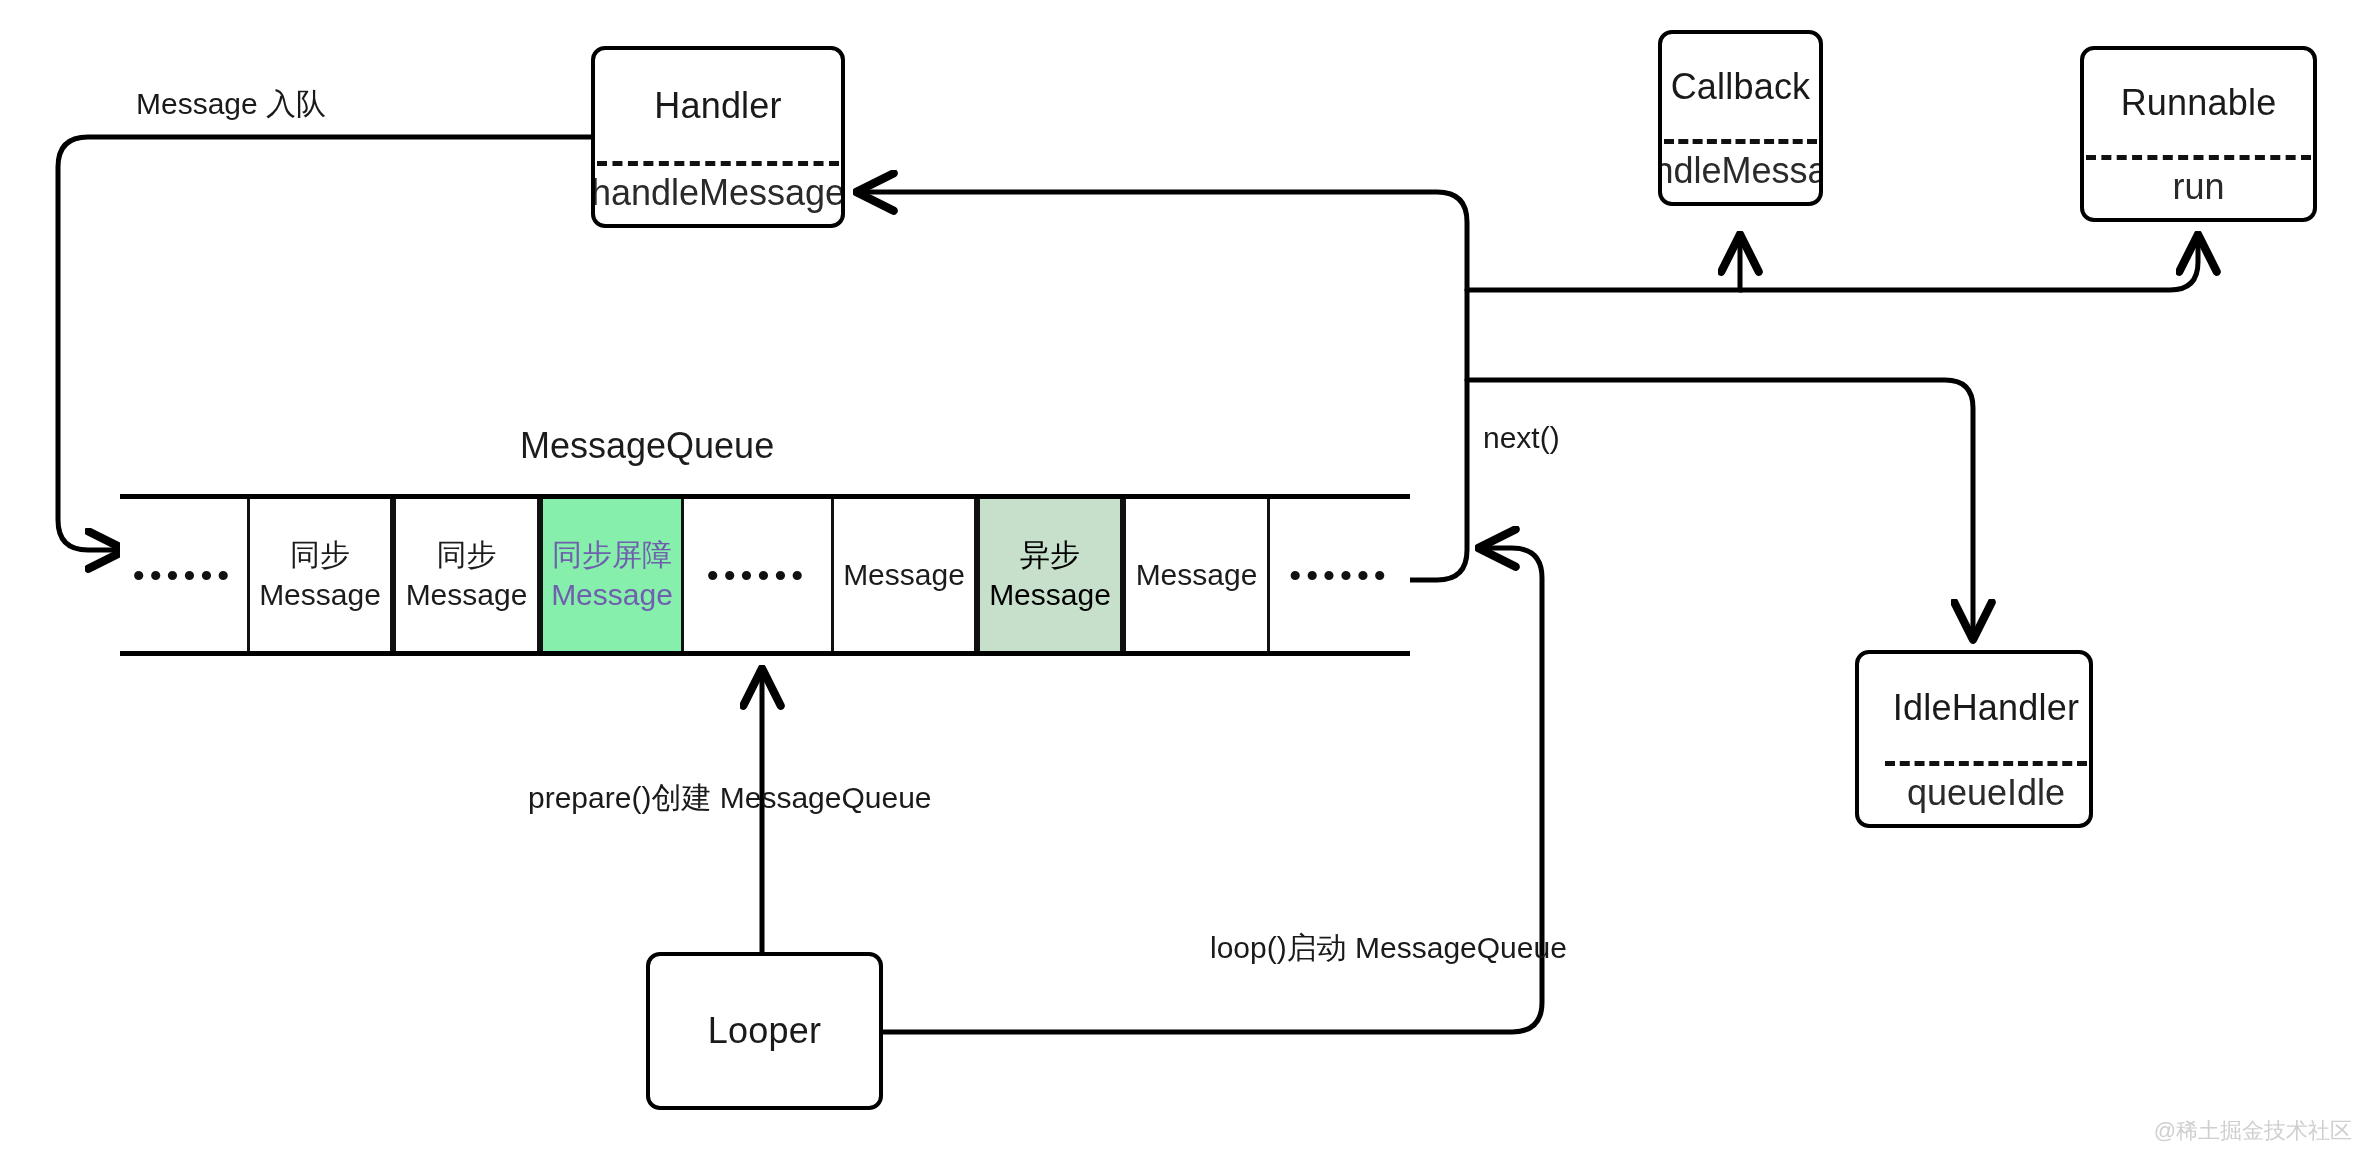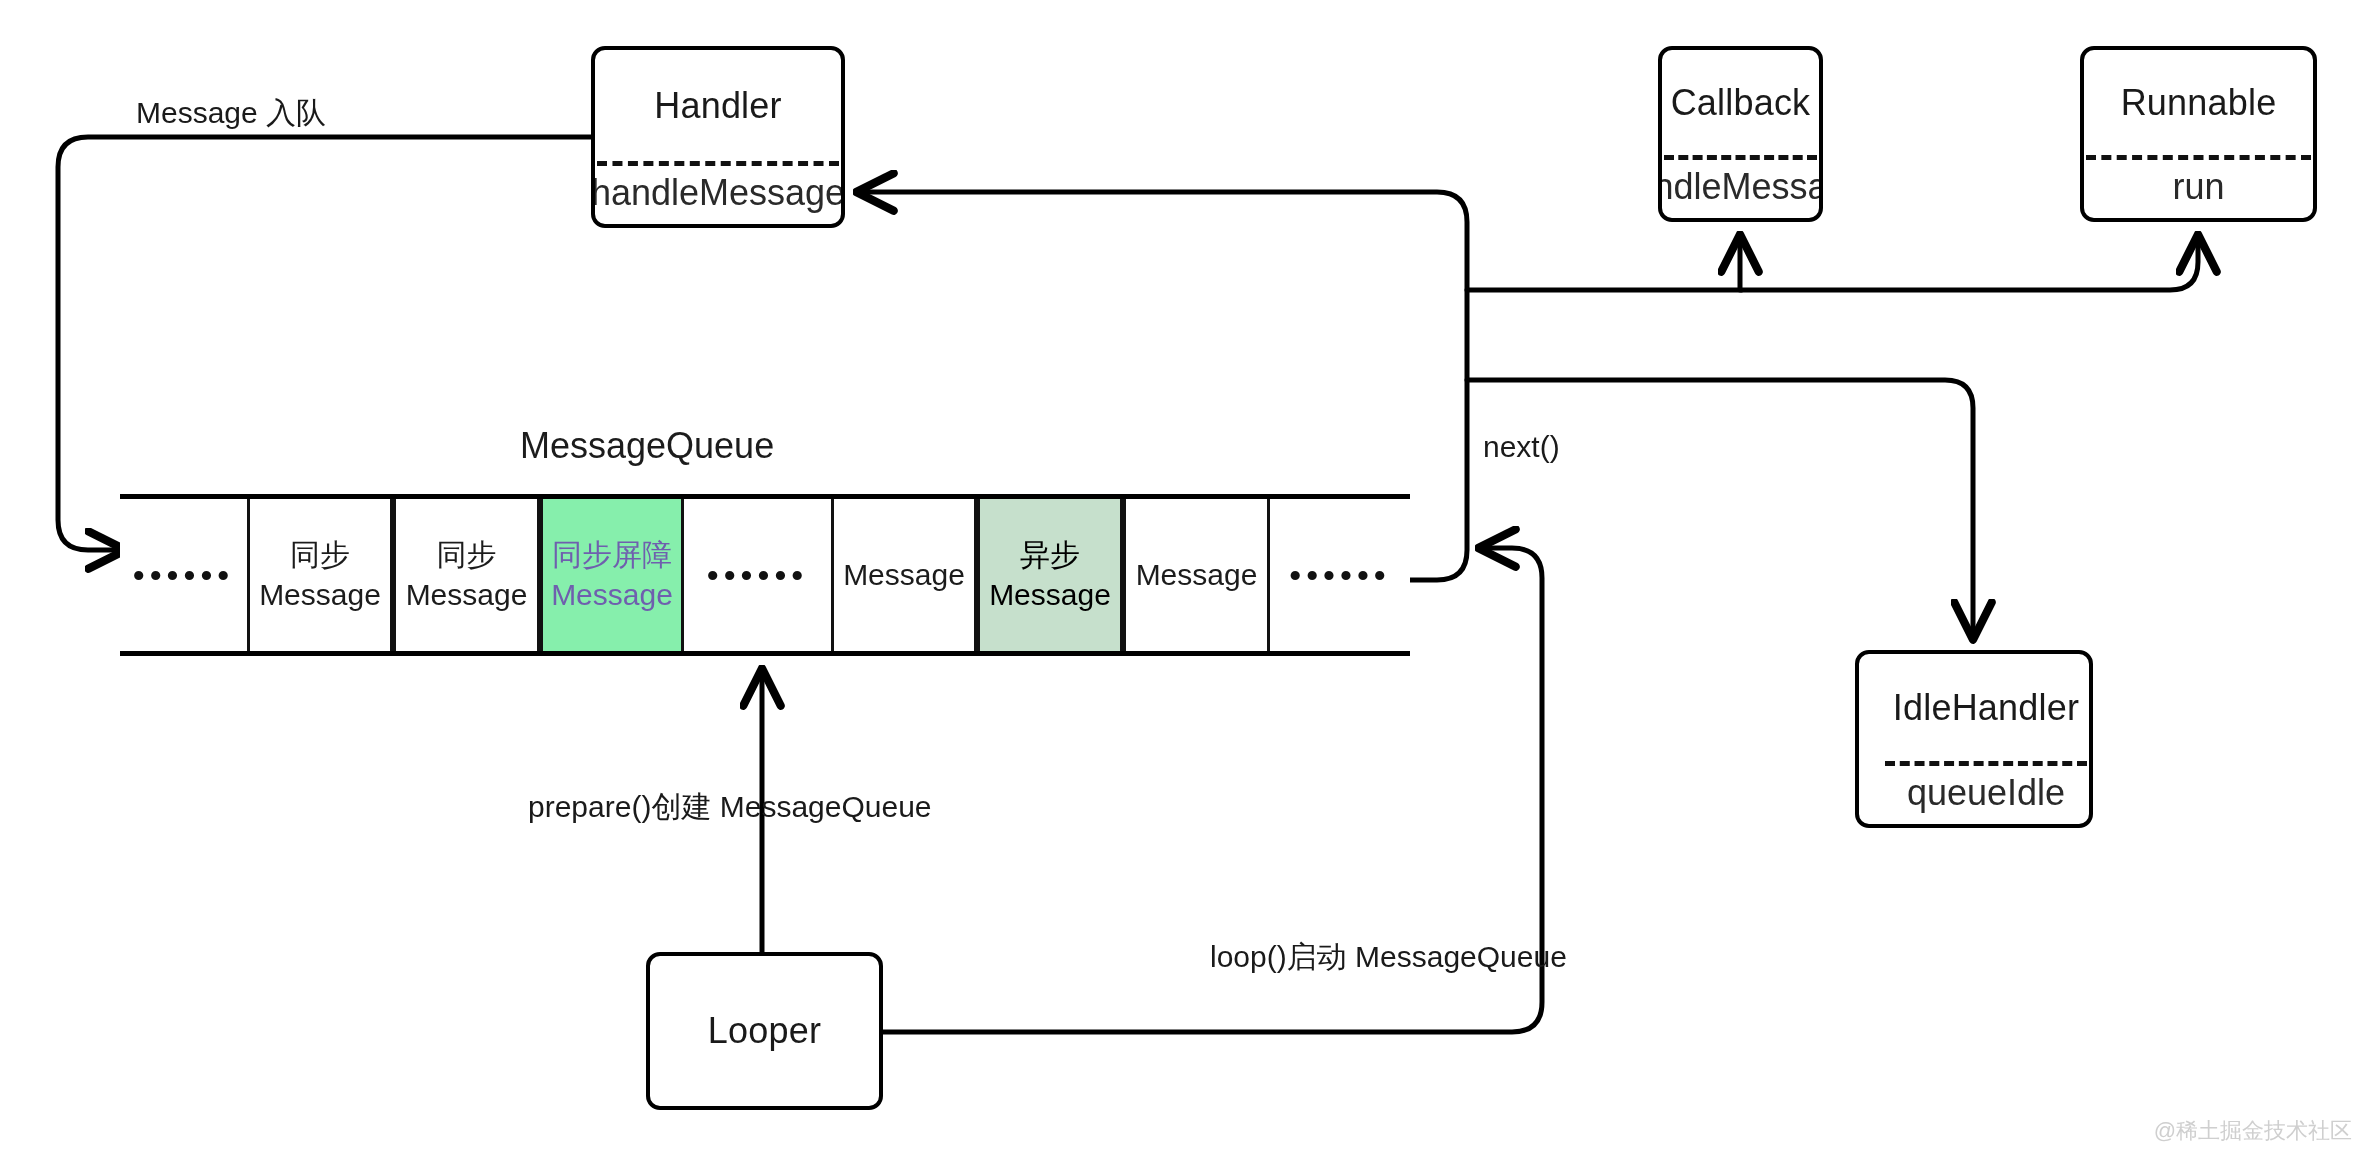--- a/index.html
+++ b/index.html
@@ -110,21 +110,20 @@
     font-size: 36px;
     color: #1c1c1c;
     white-space: nowrap;
   }
   .edge-label {
     position: absolute;
     font-size: 30px;
     color: #1a1a1a;
     line-height: 1.33;
     white-space: nowrap;
-    margin-top: 9px;
   }
   #watermark {
     position: absolute;
     right: 18px;
     bottom: 14px;
     font-size: 22px;
     color: #cfcfcf;
     white-space: nowrap;
   }
 </style>
@@ -168,21 +167,21 @@
       <path d="M 883 1032 L 1512 1032 Q 1542 1032 1542 1002 L 1542 578 Q 1542 548 1512 548 L 1482 548" fill="none" stroke="#000" stroke-width="5" stroke-linecap="round" marker-end="url(#arrow)"></path>
     </g>
   </svg>
 
   <div class="uml-box" id="box-handler" style="left:591px; top:46px; width:254px; height:182px;">
     <div class="uml-title">Handler</div>
     <div class="uml-sep"></div>
     <div class="uml-method">handleMessage</div>
   </div>
 
-  <div class="uml-box" id="box-callback" style="left:1658px; top:46px; width:165px; height:176px;">
+  <div class="uml-box" id="box-callback" style="left:1658px; top:30px; width:165px; height:176px;">
     <div class="uml-title">Callback</div>
     <div class="uml-sep"></div>
     <div class="uml-method">handleMessage</div>
   </div>
 
   <div class="uml-box" id="box-runnable" style="left:2080px; top:46px; width:237px; height:176px;">
     <div class="uml-title">Runnable</div>
     <div class="uml-sep"></div>
     <div class="uml-method">run</div>
   </div>

